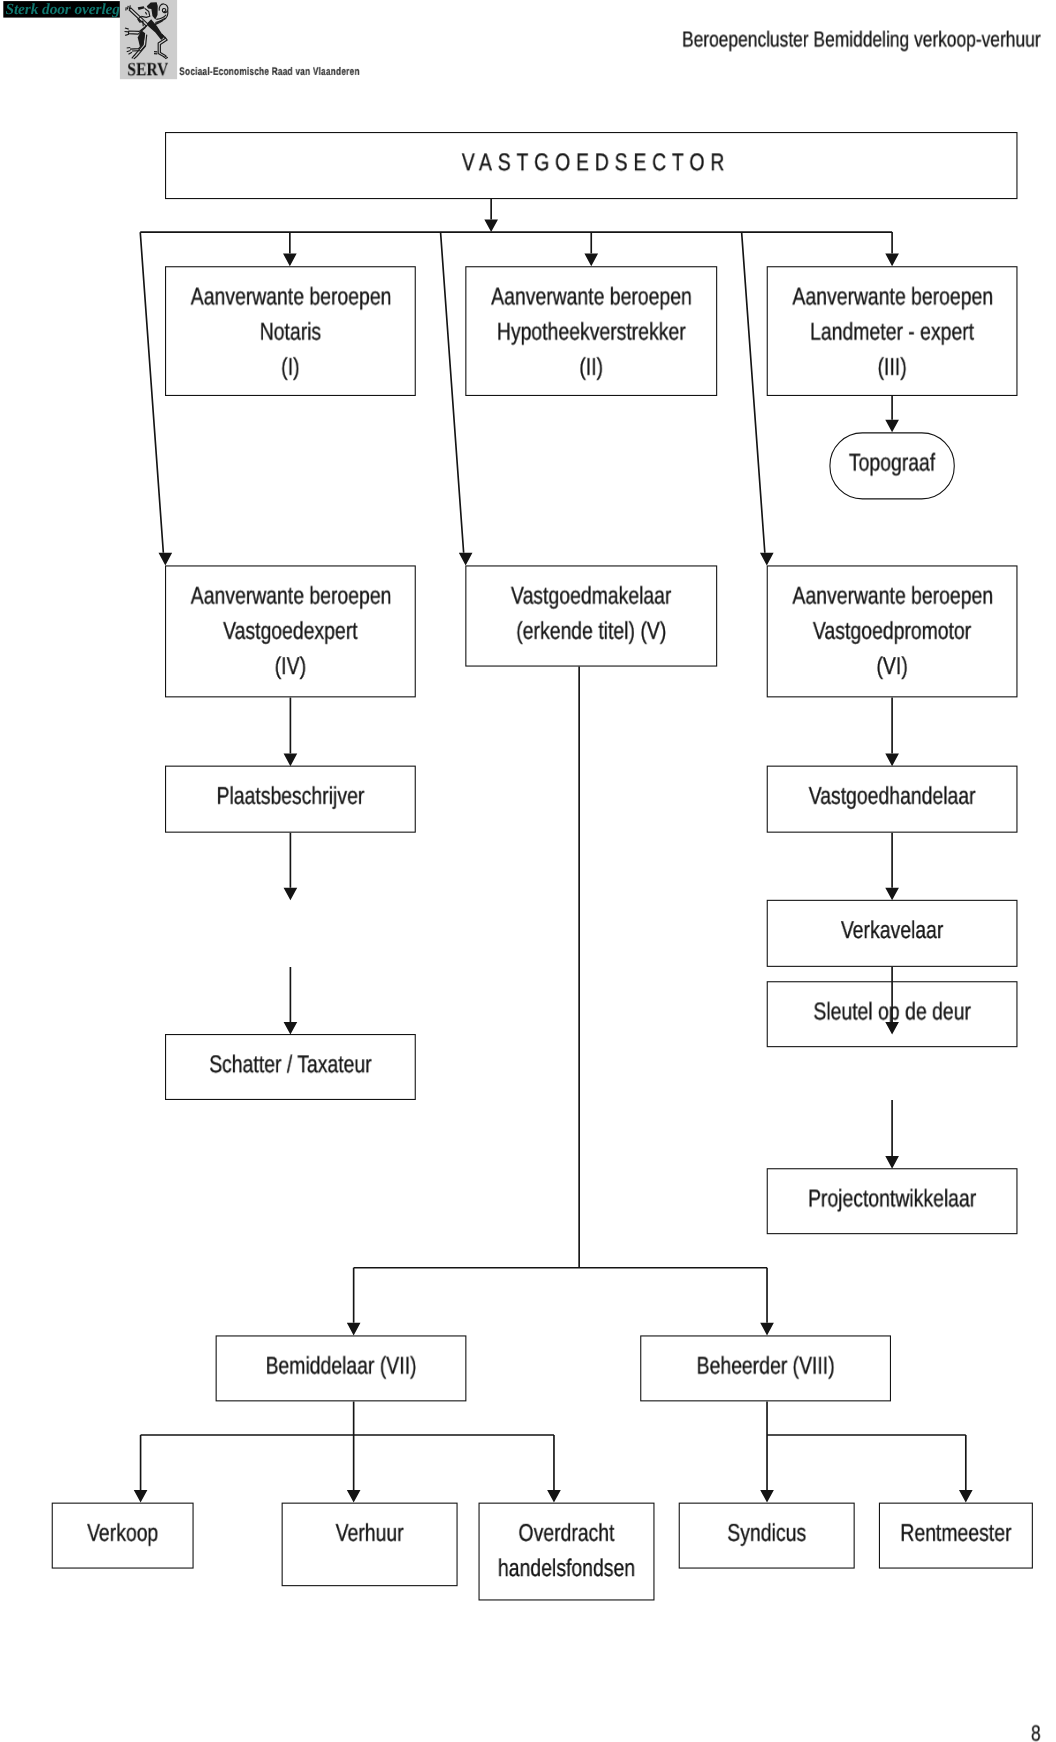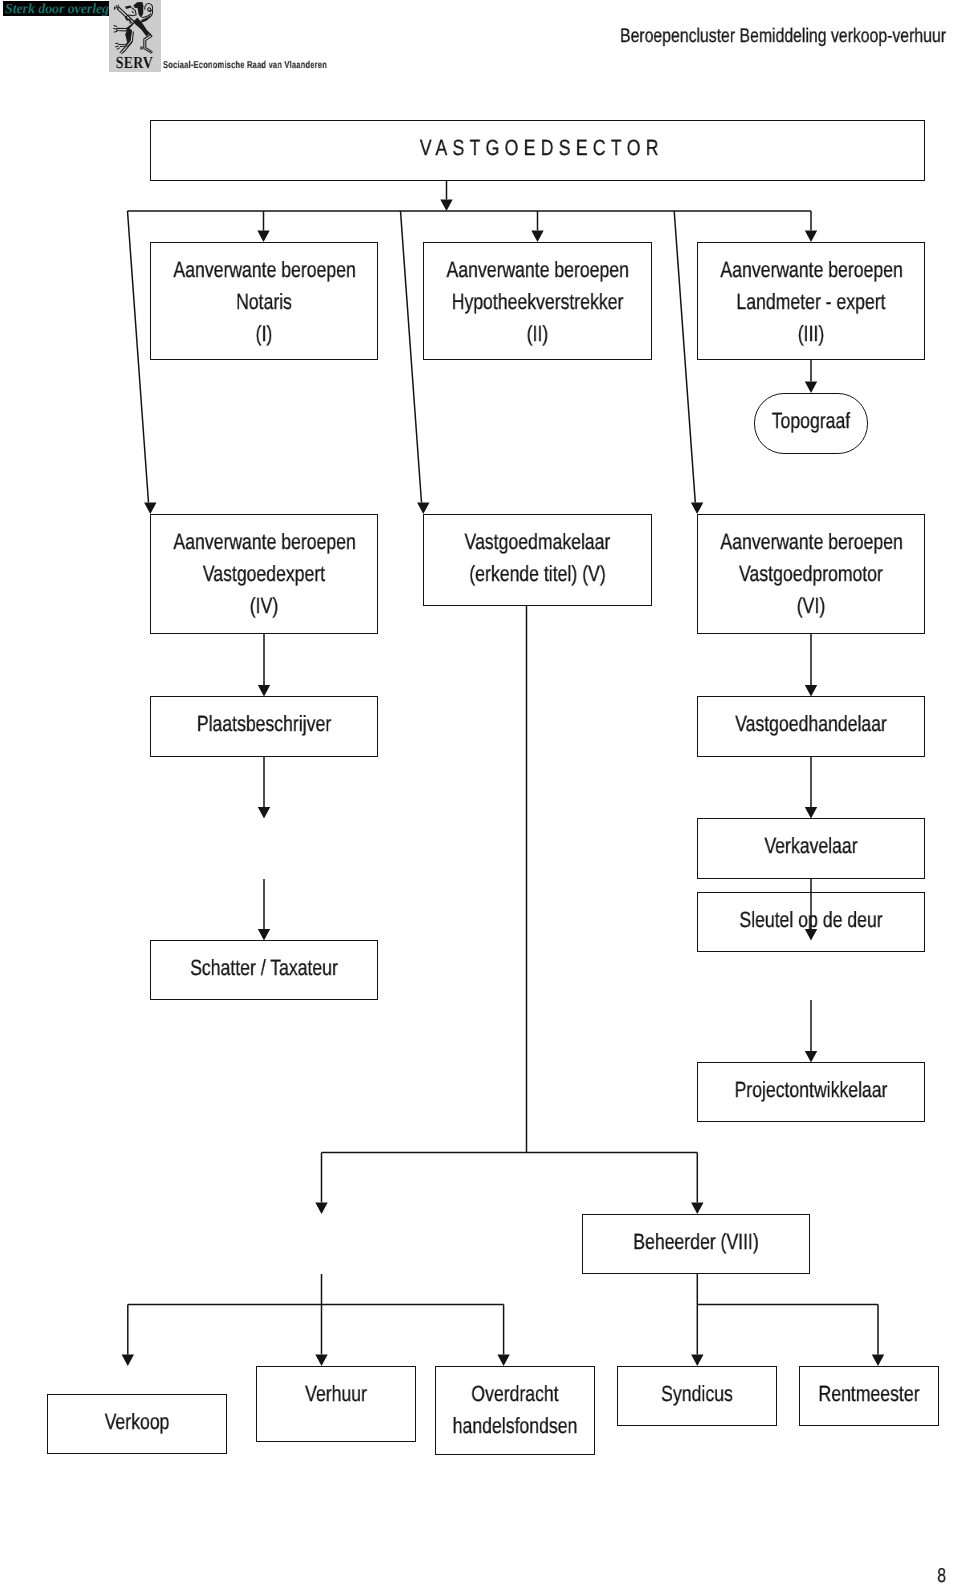--- a/index.html
+++ b/index.html
@@ -152,24 +152,27 @@
     </div>
     <div class="nbox" id="n-schatter" style="left: 150px; top: 940px; width: 228px; height: 60px;">
       <span class="ln" style="top: 11.2px;">Schatter / Taxateur</span>
     </div>
     <div class="nbox" id="n-sleutel" style="left: 697px; top: 892px; width: 228px; height: 60px;">
       <span class="ln" style="top: 11.2px;">Sleutel op de deur</span>
     </div>
     <div class="nbox" id="n-projectontwikkelaar" style="left: 697px; top: 1062px; width: 228px; height: 60px;">
       <span class="ln" style="top: 11.2px;">Projectontwikkelaar</span>
     </div>
+    <div class="nbox" id="n-bemiddelaar" style="left: 196px; top: 1214px; width: 228px; height: 60px;">
+      <span class="ln" style="top: 11.2px;">Bemiddelaar (VII)</span>
+    </div>
     <div class="nbox" id="n-beheerder" style="left: 582px; top: 1214px; width: 228px; height: 60px;">
       <span class="ln" style="top: 11.2px;">Beheerder (VIII)</span>
     </div>
-    <div class="nbox" id="n-verkoop" style="left: 47px; top: 1366px; width: 180px; height: 60px; margin-top: 28px;">
+    <div class="nbox" id="n-verkoop" style="left: 47px; top: 1366px; width: 129px; height: 60px;">
       <span class="ln" style="top: 11.2px;">Verkoop</span>
     </div>
     <div class="nbox" id="n-verhuur" style="left: 256px; top: 1366px; width: 160px; height: 76px;">
       <span class="ln" style="top: 11.2px;">Verhuur</span>
     </div>
     <div class="nbox" id="n-overdracht" style="left: 435px; top: 1366px; width: 160px; height: 89px;">
       <span class="ln" style="top: 11.2px;">Overdracht</span>
       <span class="ln" style="top: 43.2px;">handelsfondsen</span>
     </div>
     <div class="nbox" id="n-syndicus" style="left: 617px; top: 1366px; width: 160px; height: 60px;">

